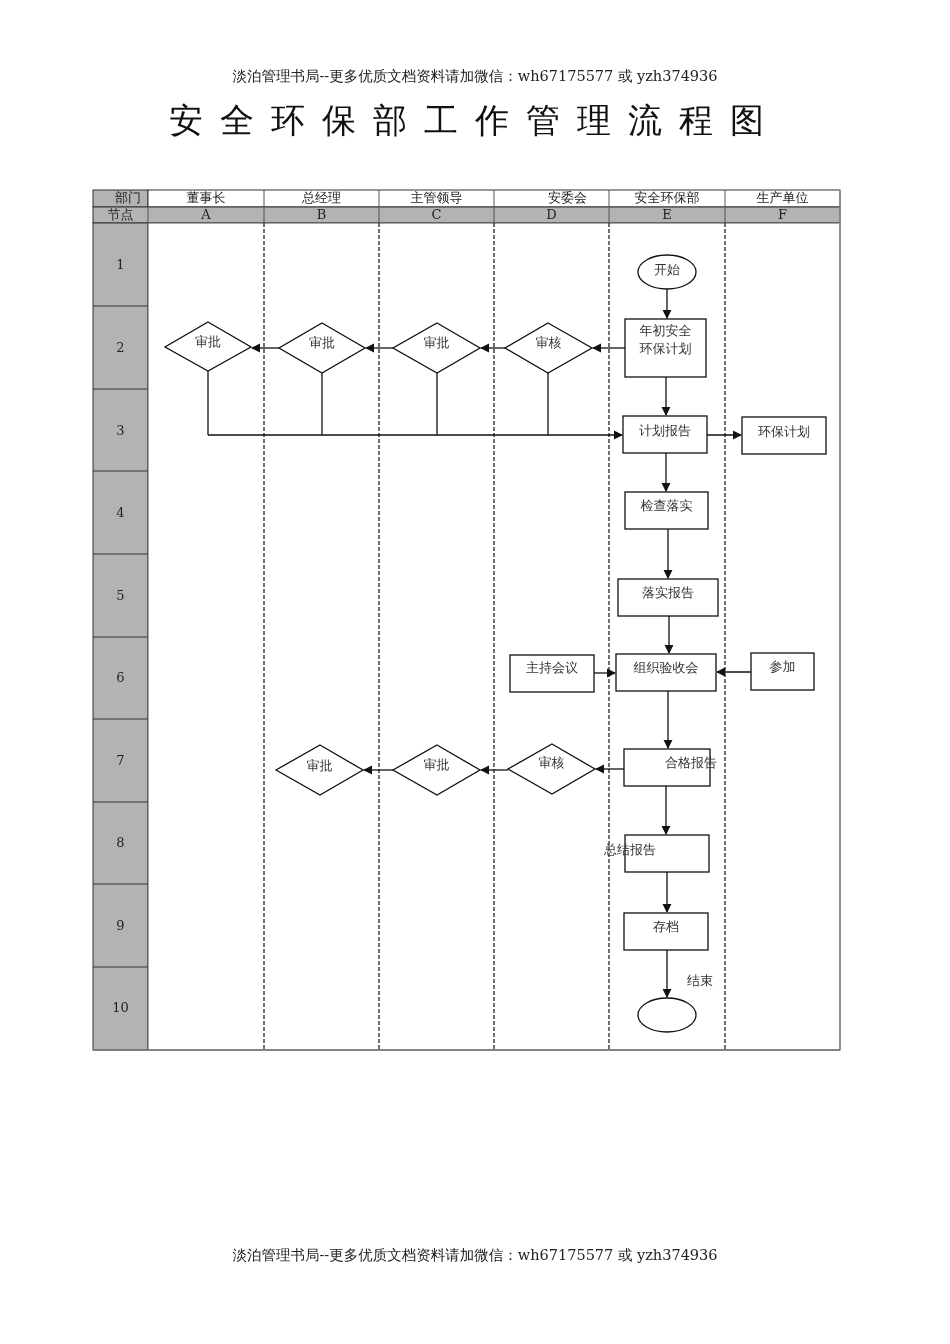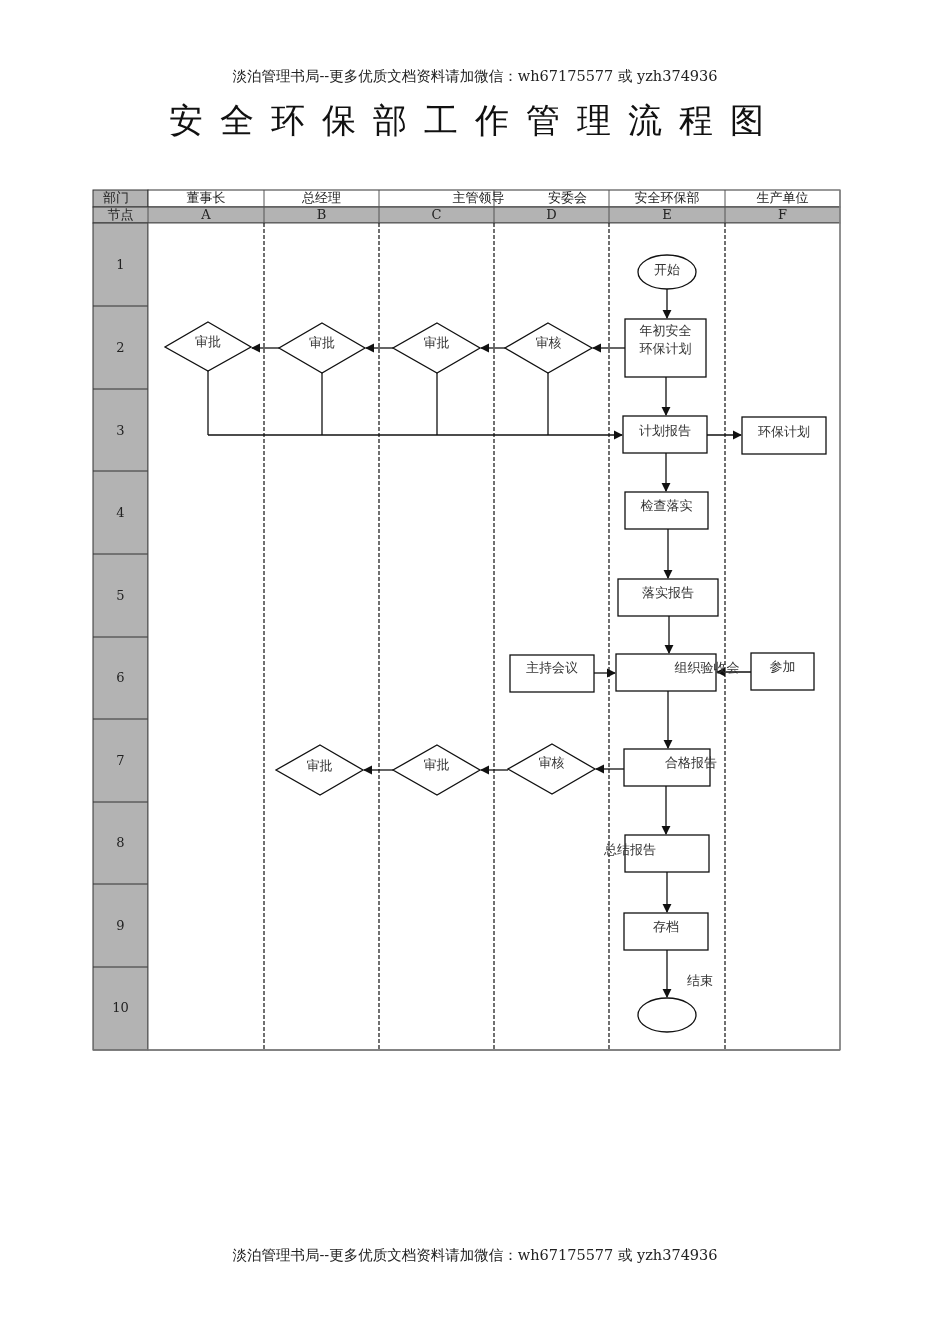--- a/index.html
+++ b/index.html
@@ -105,26 +105,26 @@
     <line x1="668" y1="691" x2="668" y2="748" marker-end="url(#arr)"></line>
     <line x1="624" y1="769" x2="596" y2="769" marker-end="url(#arr)"></line>
     <line x1="508" y1="770" x2="481" y2="770" marker-end="url(#arr)"></line>
     <line x1="393" y1="770" x2="364" y2="770" marker-end="url(#arr)"></line>
     <line x1="666" y1="786" x2="666" y2="834" marker-end="url(#arr)"></line>
     <line x1="667" y1="872" x2="667" y2="912" marker-end="url(#arr)"></line>
     <line x1="667" y1="950" x2="667" y2="997" marker-end="url(#arr)"></line>
   </g>
 </svg>
 
-<div class="hdr" style="left:89px;top:190px;width:54px;">部门</div>
+<div class="hdr" style="left:101px;top:190px;width:54px;">部门</div>
 <div class="hdr" style="left:93px;top:207px;width:55px;">节点</div>
 
 <div class="hdr" style="left:148px;top:190px;width:116px;">董事长</div>
 <div class="hdr" style="left:264px;top:190px;width:115px;">总经理</div>
-<div class="hdr" style="left:379px;top:190px;width:115px;margin-left:42px;">主管领导</div>
+<div class="hdr" style="left:379px;top:190px;width:115px;">主管领导</div>
 <div class="hdr" style="left:520px;top:190px;width:95px;">安委会</div>
 <div class="hdr" style="left:609px;top:190px;width:116px;">安全环保部</div>
 <div class="hdr" style="left:725px;top:190px;width:115px;">生产单位</div>
 
 <div class="hdr" style="left:148px;top:207px;width:116px;">A</div>
 <div class="hdr" style="left:264px;top:207px;width:115px;">B</div>
 <div class="hdr" style="left:379px;top:207px;width:115px;">C</div>
 <div class="hdr" style="left:494px;top:207px;width:115px;">D</div>
 <div class="hdr" style="left:609px;top:207px;width:116px;">E</div>
 <div class="hdr" style="left:725px;top:207px;width:115px;">F</div>
@@ -145,21 +145,21 @@
 <div class="lbl" style="left:625px;top:341px;width:81px;">环保计划</div>
 <div class="lbl" style="left:505px;top:335px;width:87px;">审核</div>
 <div class="lbl" style="left:393px;top:335px;width:87px;">审批</div>
 <div class="lbl" style="left:279px;top:335px;width:86px;">审批</div>
 <div class="lbl" style="left:165px;top:334px;width:86px;">审批</div>
 <div class="lbl" style="left:623px;top:423px;width:84px;">计划报告</div>
 <div class="lbl" style="left:742px;top:424px;width:84px;">环保计划</div>
 <div class="lbl" style="left:625px;top:498px;width:83px;">检查落实</div>
 <div class="lbl" style="left:618px;top:585px;width:100px;">落实报告</div>
 <div class="lbl" style="left:510px;top:660px;width:84px;">主持会议</div>
-<div class="lbl" style="left:616px;top:660px;width:100px;padding-left:41px;">组织验收会</div>
+<div class="lbl" style="left:616px;top:660px;width:100px;">组织验收会</div>
 <div class="lbl" style="left:751px;top:659px;width:63px;">参加</div>
 <div class="lbl" style="left:624px;top:755px;width:86px;margin-left:24px;">合格报告</div>
 <div class="lbl" style="left:508px;top:755px;width:87px;">审核</div>
 <div class="lbl" style="left:393px;top:757px;width:87px;">审批</div>
 <div class="lbl" style="left:276px;top:758px;width:87px;">审批</div>
 <div class="lbl" style="left:588px;top:842px;width:84px;">总结报告</div>
 <div class="lbl" style="left:624px;top:919px;width:84px;">存档</div>
 <div class="lbl" style="left:638px;top:973px;width:76px;margin-left:24px;">结束</div>
 
 <div class="watermark" style="top:1246px;">淡泊管理书局--更多优质文档资料请加微信：wh67175577 或 yzh374936</div>

